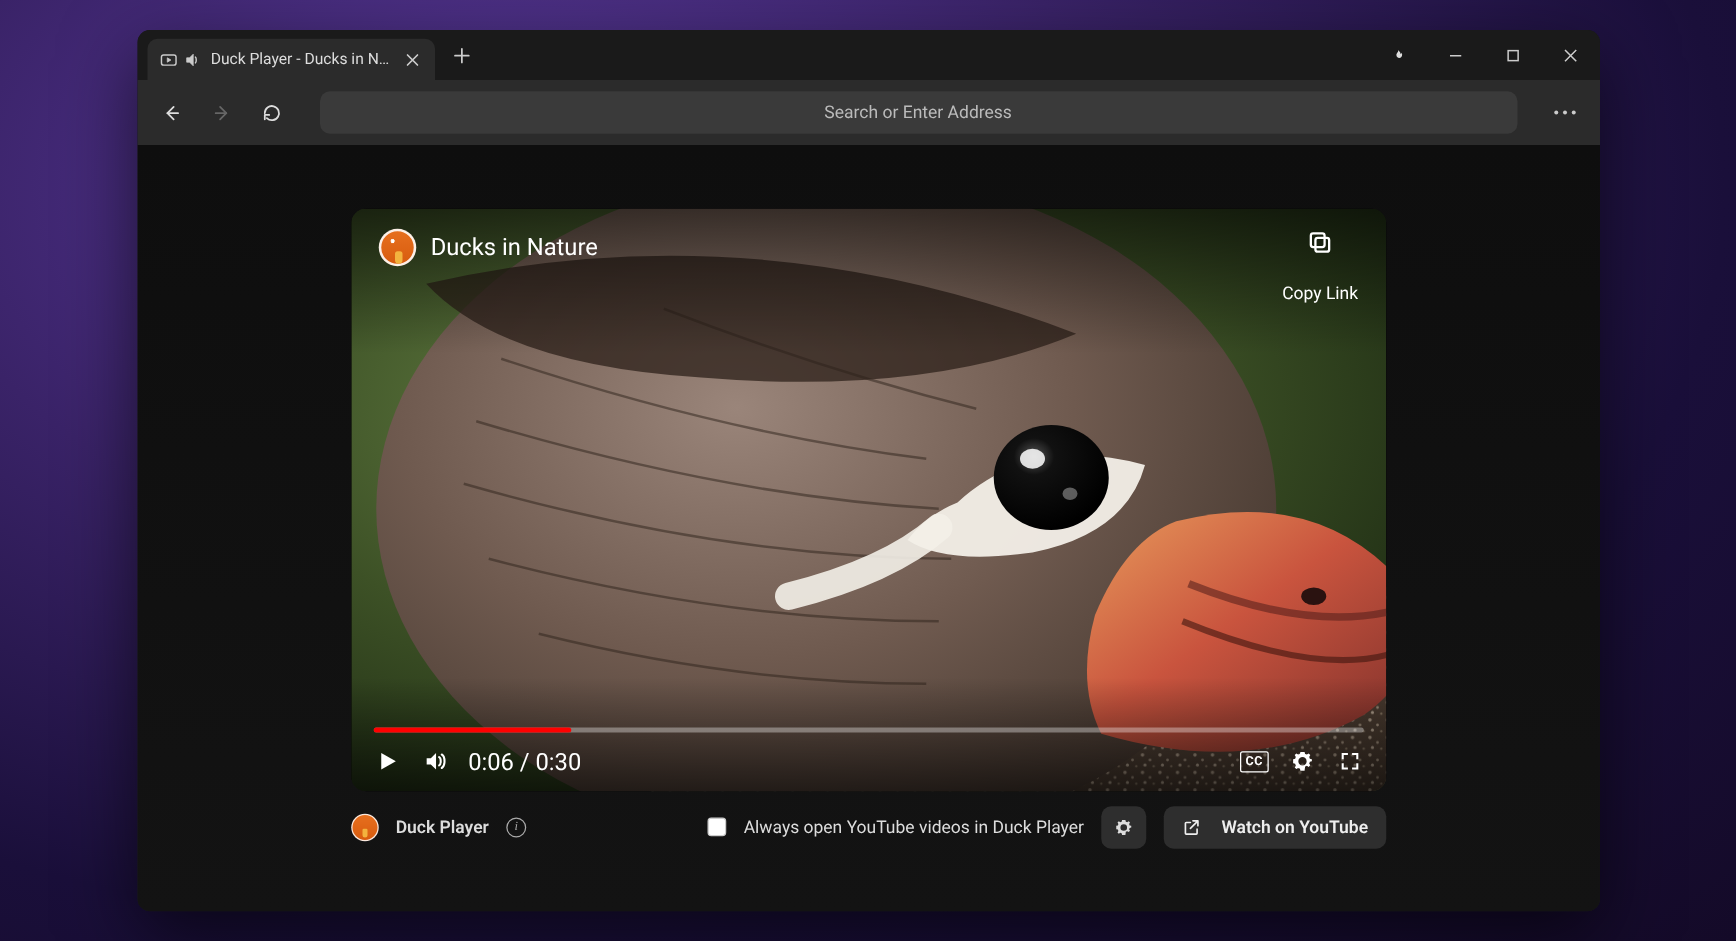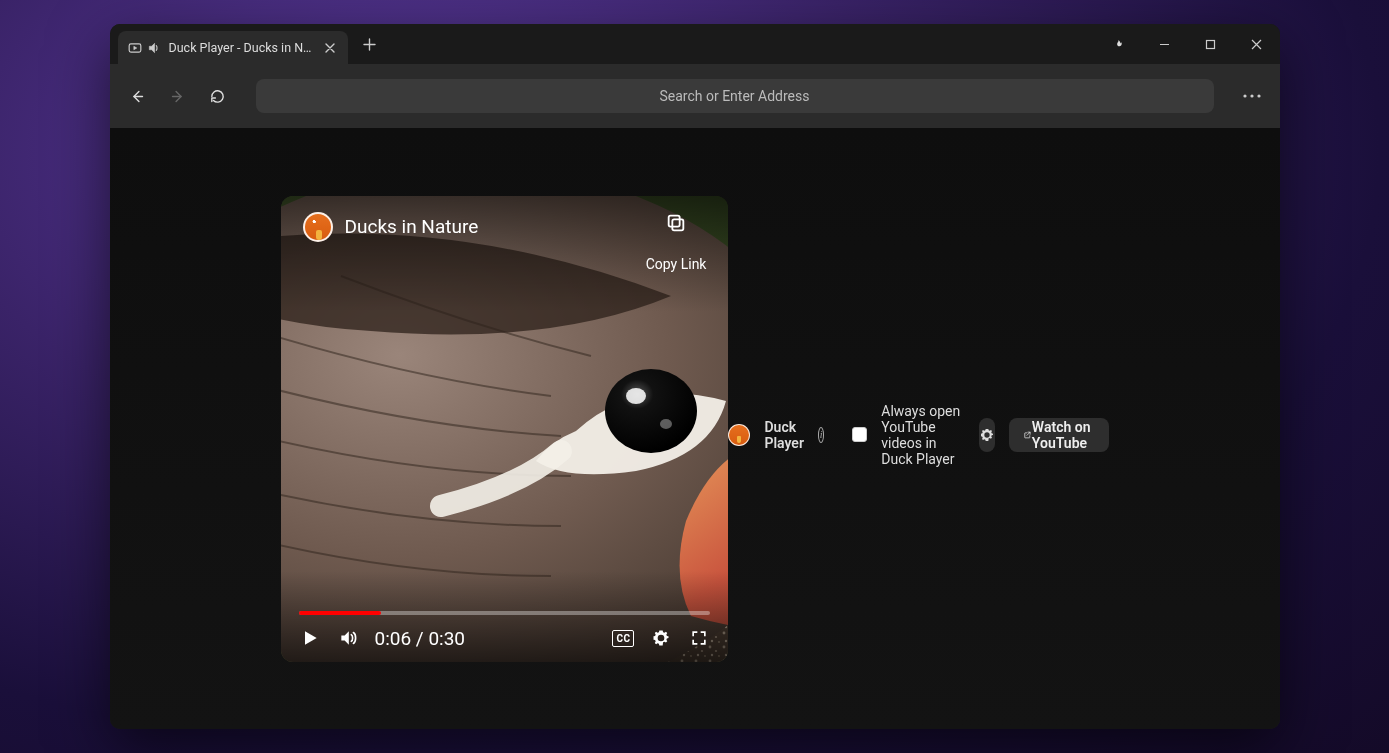--- a/index.html
+++ b/index.html
@@ -55,21 +55,21 @@
   .win-btn {
     width:46px; height:40px;
     display:flex; align-items:center; justify-content:center;
     color:#ccc; cursor:pointer;
   }
   .win-btn svg { width:11px; height:11px; }
   .fire-btn { width:46px; }
 
   
   .toolbar {
-    height: 64px;
+    height: 52px;
     background: #2b2b2b;
     display:flex; align-items:center;
     padding: 0 12px;
     gap:8px;
   }
   .nav-btn {
     width:32px; height:32px;
     display:flex; align-items:center; justify-content:center;
     color:#ccc; border-radius:6px; cursor:pointer;
   }
@@ -85,21 +85,21 @@
   }
   .more-btn { width:32px; height:32px; display:flex; align-items:center; justify-content:center; color:#ccc; cursor:pointer; border-radius:6px; }
 
   
   .content {
     flex:1; background: linear-gradient(180deg, #0e0e0e 0%, #131313 100%);
     display:flex; align-items:center; justify-content:center;
   }
   .player-card {
     width: 828px;
-    display:flex; flex-direction:row;
+    display:flex; flex-direction:column;
   }
   .video-frame {
     position:relative; width:100%; height:466px;
     border-radius:12px; overflow:hidden;
     background:#000;
   }
   .duck-image {
     position:absolute; inset:0;
   }
   .duck-image svg { width:100%; height:100%; display:block; }
@@ -182,21 +182,21 @@
     font-size:10px; color:#aaa; font-style:italic; font-family:serif;
     cursor:pointer;
   }
   .checkbox {
     width:15px; height:15px; border:1.5px solid #ccc; border-radius:3px;
     background:#fff; cursor:pointer; flex-shrink:0;
   }
   .pill-btn {
     height:34px; padding:0 14px;
     background:#2e2e2e; border-radius:8px;
-    display:flex; align-items:center; gap:0;
+    display:flex; align-items:center; gap:16px;
     color:#eee; cursor:pointer; font-size:14px; font-weight:600;
   }
   .pill-btn.icon-only { padding:0; width:36px; justify-content:center; }
   .pill-btn svg { width:16px; height:16px; }
 </style>
 </head>
 <body>
 
 <div class="browser-window">
 

